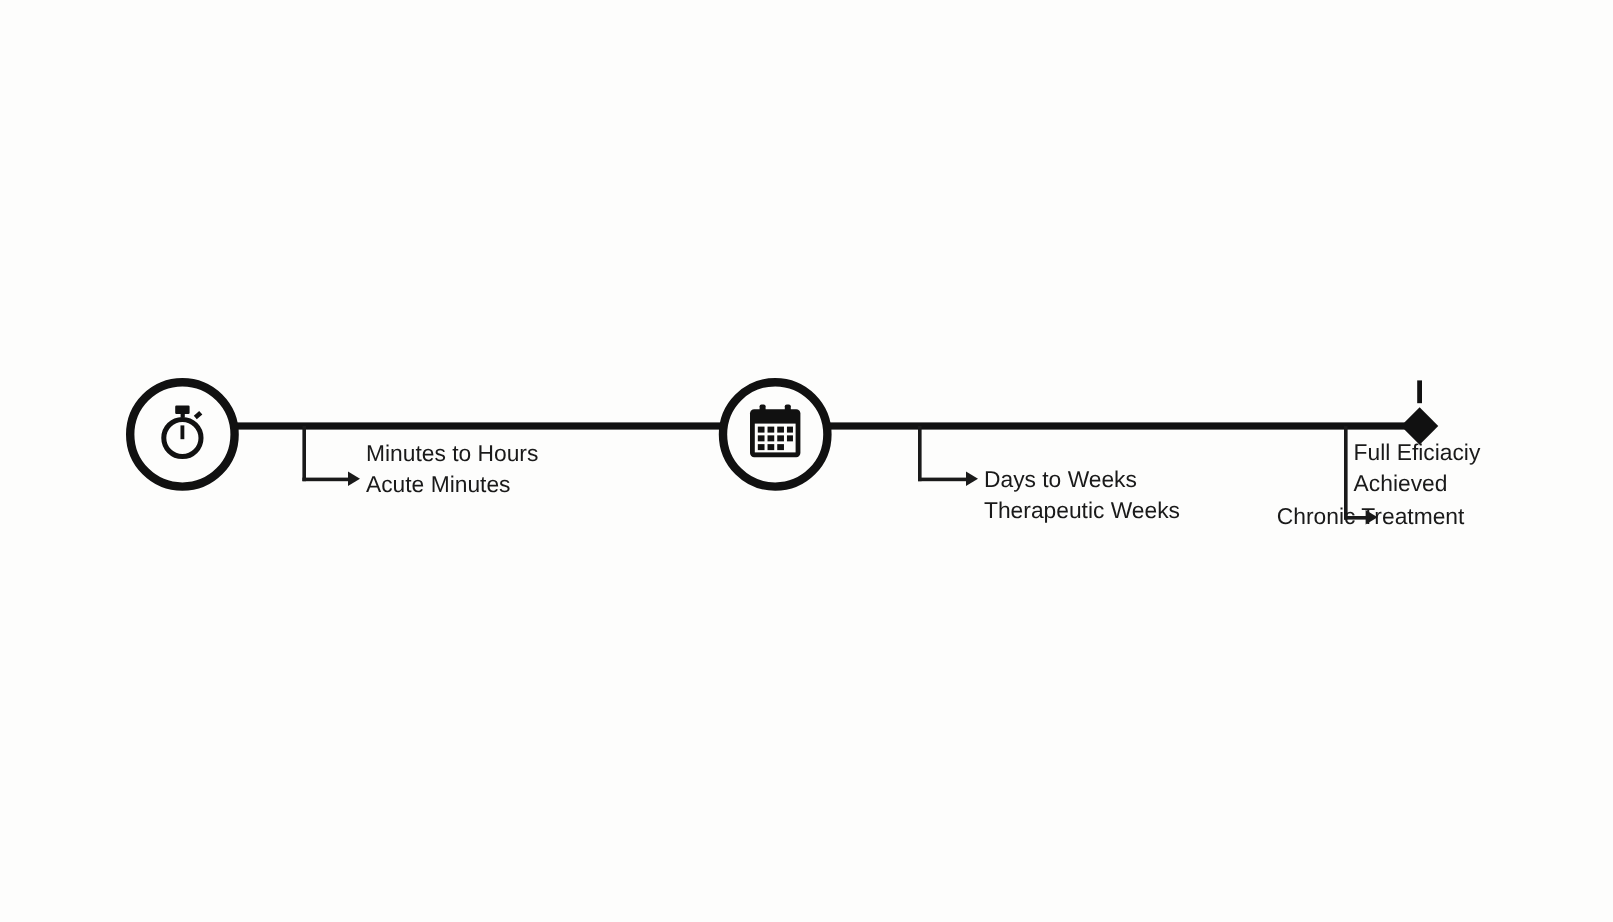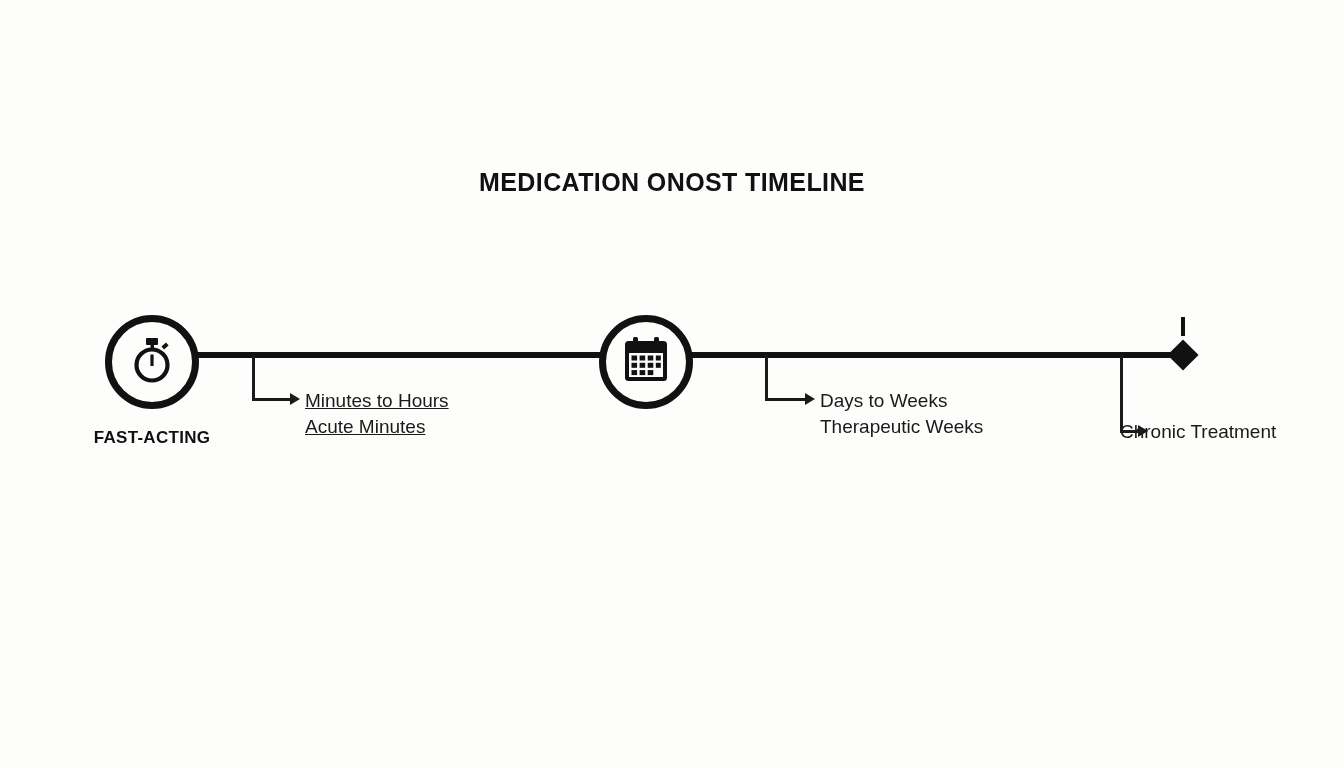--- a/index.html
+++ b/index.html
@@ -135,46 +135,44 @@
   .elbow-3 .head { left: 18px; top: 70px; }
 
   
   .annot {
     position: absolute;
     font-size: 19px;
     line-height: 26px;
     color: #1a1a1a;
     white-space: nowrap;
   }
-  .annot-1 { left: 305px; top: 388px; text-decoration: underline; }
+  .annot-1 { left: 305px; top: 366px; }
   .annot-2 { left: 820px; top: 388px; }
   .annot-3 { left: 1128px; top: 365px; }
-  .annot-3b{ left: 1120px; top: 419px; }
+  .annot-3b{ left: 1064px; top: 419px; }
 </style>
 </head>
 <body>
 
 <div id="stage">
 
-  <div class="title">MEDICATION ONOST TIMELINE</div>
 
   <div class="axis"></div>
 
   <div class="node node-fast">
     <span>
       <svg width="54" height="54" viewBox="0 0 54 54" aria-hidden="true">
         <rect x="21" y="5" width="12" height="7" rx="1" fill="#111111"></rect>
         <rect x="25.5" y="10" width="3.5" height="5" fill="#111111"></rect>
         <path d="M36.5 13.5 l4.5 -4.0 l2.6 2.9 l-4.6 4.0 z" fill="#111111"></path>
         <circle cx="27" cy="32" r="15.5" fill="none" stroke="#111111" stroke-width="4.2"></circle>
         <rect x="25.4" y="21.5" width="3.2" height="11.5" fill="#111111"></rect>
       </svg>
     </span>
   </div>
-  <div class="node-label label-fast">FAST-ACTING</div>
 
   <div class="node node-gradual">
     <span>
       <svg width="52" height="52" viewBox="0 0 52 52" aria-hidden="true">
         <rect x="13" y="3" width="5" height="8" rx="1.6" fill="#111111"></rect>
         <rect x="34" y="3" width="5" height="8" rx="1.6" fill="#111111"></rect>
         <rect x="5" y="7" width="42" height="40" rx="3.5" fill="#111111"></rect>
         <rect x="9" y="19" width="34" height="24" fill="#fdfdfc"></rect>
         <g fill="#111111">
           <rect x="11.5" y="21.5" width="5.6" height="5.0"></rect>
@@ -217,18 +215,22 @@
   <div class="annot annot-1">
     <div>Minutes to Hours</div>
     <div>Acute Minutes</div>
   </div>
 
   <div class="annot annot-2">
     <div>Days to Weeks</div>
     <div>Therapeutic Weeks</div>
   </div>
 
+  <div class="annot annot-3">
+    <div>Full Eficiaciy</div>
+    <div>Achieved</div>
+  </div>
 
   <div class="annot annot-3b">
     <div>Chronic Treatment</div>
   </div>
 
 </div>
 
 </body></html>

